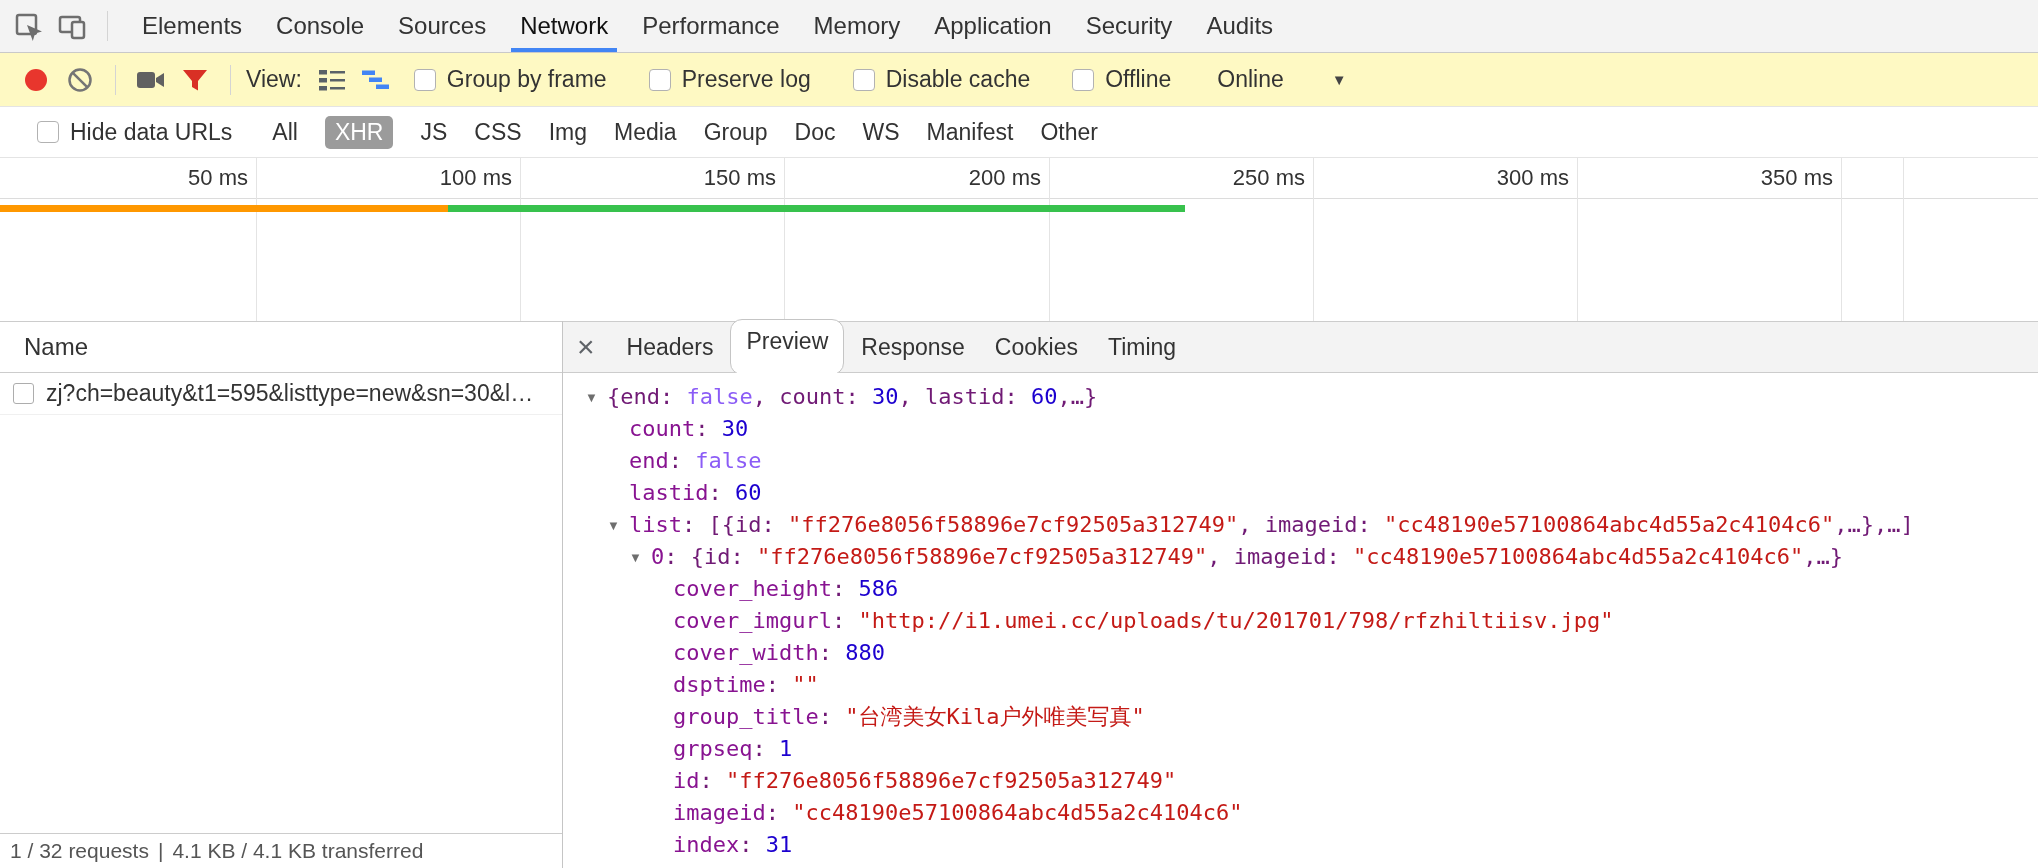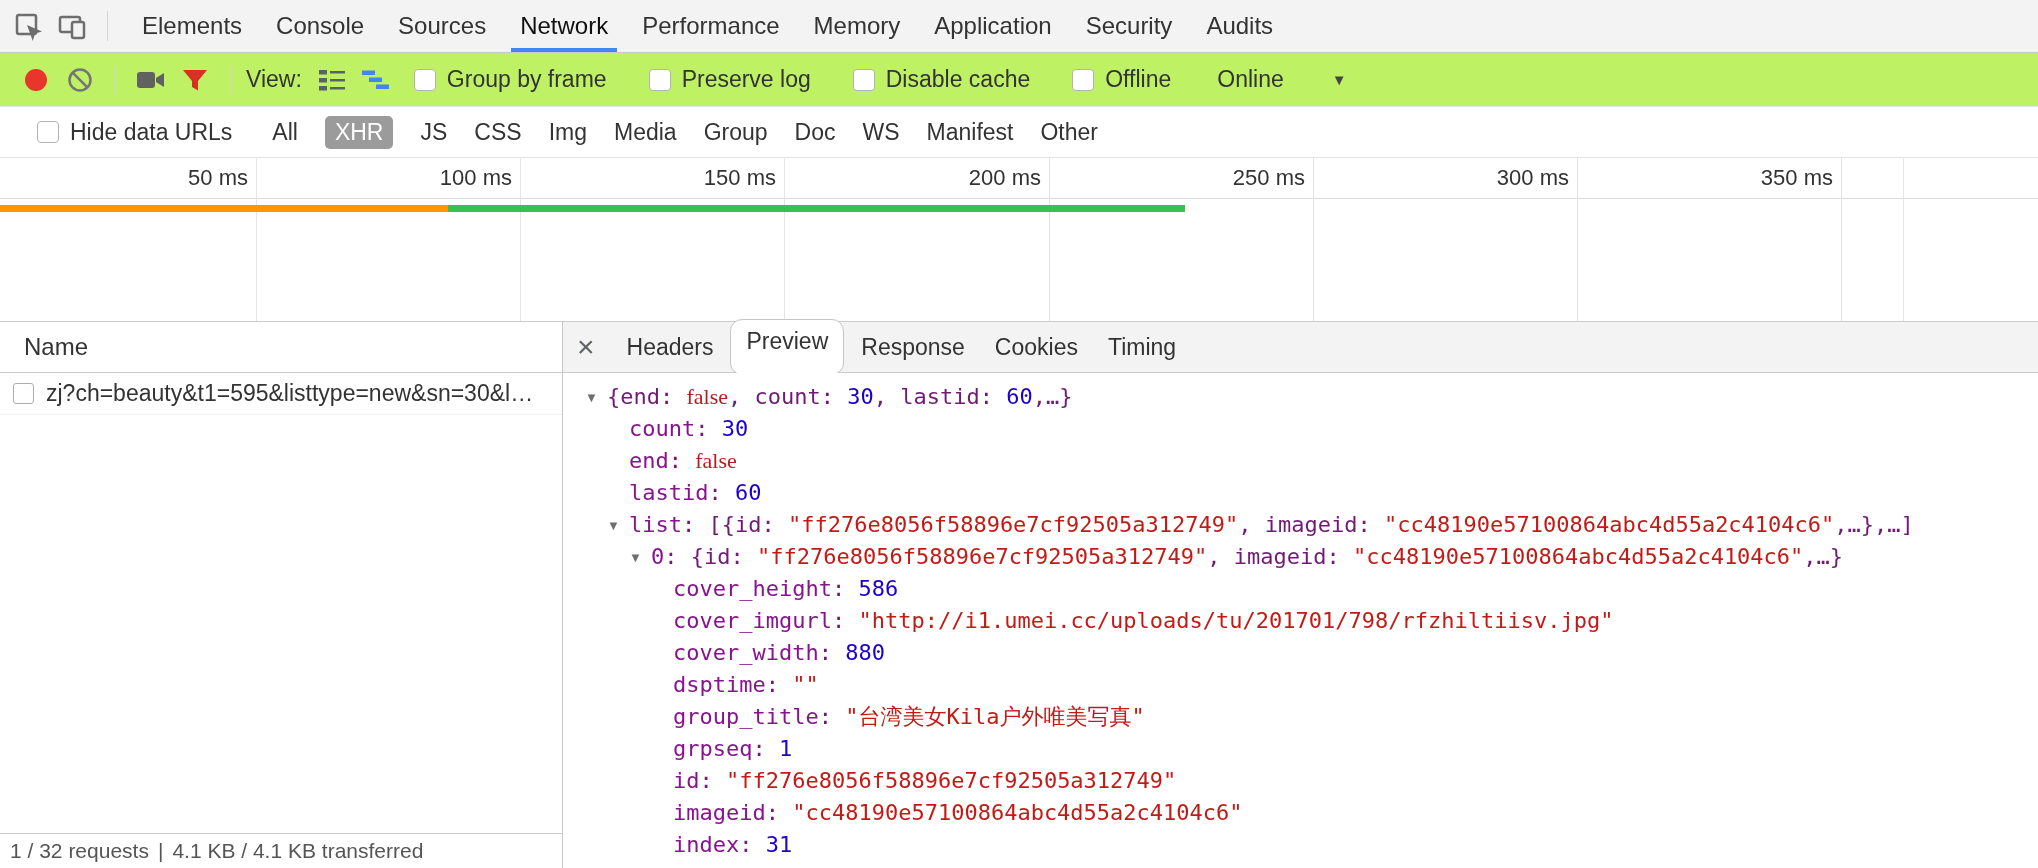--- a/index.html
+++ b/index.html
@@ -15,21 +15,21 @@
   .vsep { width:1px; height:30px; background:#d4d4d4; margin:0 13px; flex:none; }
   .tabs { display:flex; height:100%; margin-left:4px; }
   .tab { padding:0 17px; line-height:52px; font-size:24px; color:#333;
          position:relative; cursor:pointer; white-space:nowrap; }
   .tab-active { color:#111; }
   .tab-active::after { content:""; position:absolute; left:8px; right:8px;
          bottom:0; height:4px; background:#4285f4; }
 
   
   .toolbar { position:absolute; top:53px; left:0; right:0; height:54px;
-             border-bottom:1px solid #e4e4e4; background:#bef264;
+             border-bottom:1px solid #e4e4e4; background:#fef9c3;
              display:flex; align-items:center; padding-left:14px; }
   .record-dot { width:22px; height:22px; border-radius:50%; background:#e8362d; display:block; }
   .tb-label { font-size:23px; color:#333; margin:0 8px 0 2px; }
   .cb-row { display:flex; align-items:center; margin-left:16px; gap:42px; }
   .cb-group { display:flex; align-items:center; gap:11px; cursor:pointer; }
   .cb { width:22px; height:22px; border:1.5px solid #b2b2b2; border-radius:4px;
         background:#fff; flex:none; }
   .cb-label { font-size:23px; color:#333; white-space:nowrap; }
   .throttle { display:flex; align-items:center; margin-left:46px;
               font-size:23px; color:#333; cursor:pointer; }
@@ -87,21 +87,21 @@
   
   .preview-pane { position:absolute; left:563px; right:0; top:373px; bottom:0;
                   background:#fff; overflow:hidden; }
   #preview-tree { padding-top:8px; }
   .tree-line { white-space:nowrap; height:32px; line-height:32px;
                font-family:"DejaVu Sans Mono", monospace; font-size:22px; color:#222; }
   .arrow-slot { display:inline-block; width:22px; font-size:13px; color:#6e6e6e;
                 font-family:"Liberation Sans", sans-serif; vertical-align:2px; }
   .tok-key   { color:#881391; }
   .tok-num   { color:#1c00cf; }
-  .tok-bool  { color:#b91c1c;font-family:Liberation Serif, serif; }
+  .tok-bool  { color:#8b5cf6; }
   .tok-str   { color:#c41a16; }
   .tok-plain { color:#701a75; }
 
   
   .statusbar { position:absolute; left:0; bottom:0; width:562px; height:35px;
                border-top:1px solid #ccc; background:#fff; display:flex;
                align-items:center; padding-left:10px; gap:9px;
                font-size:21px; color:#555; white-space:nowrap; overflow:hidden; }
 </style>
 </head>

